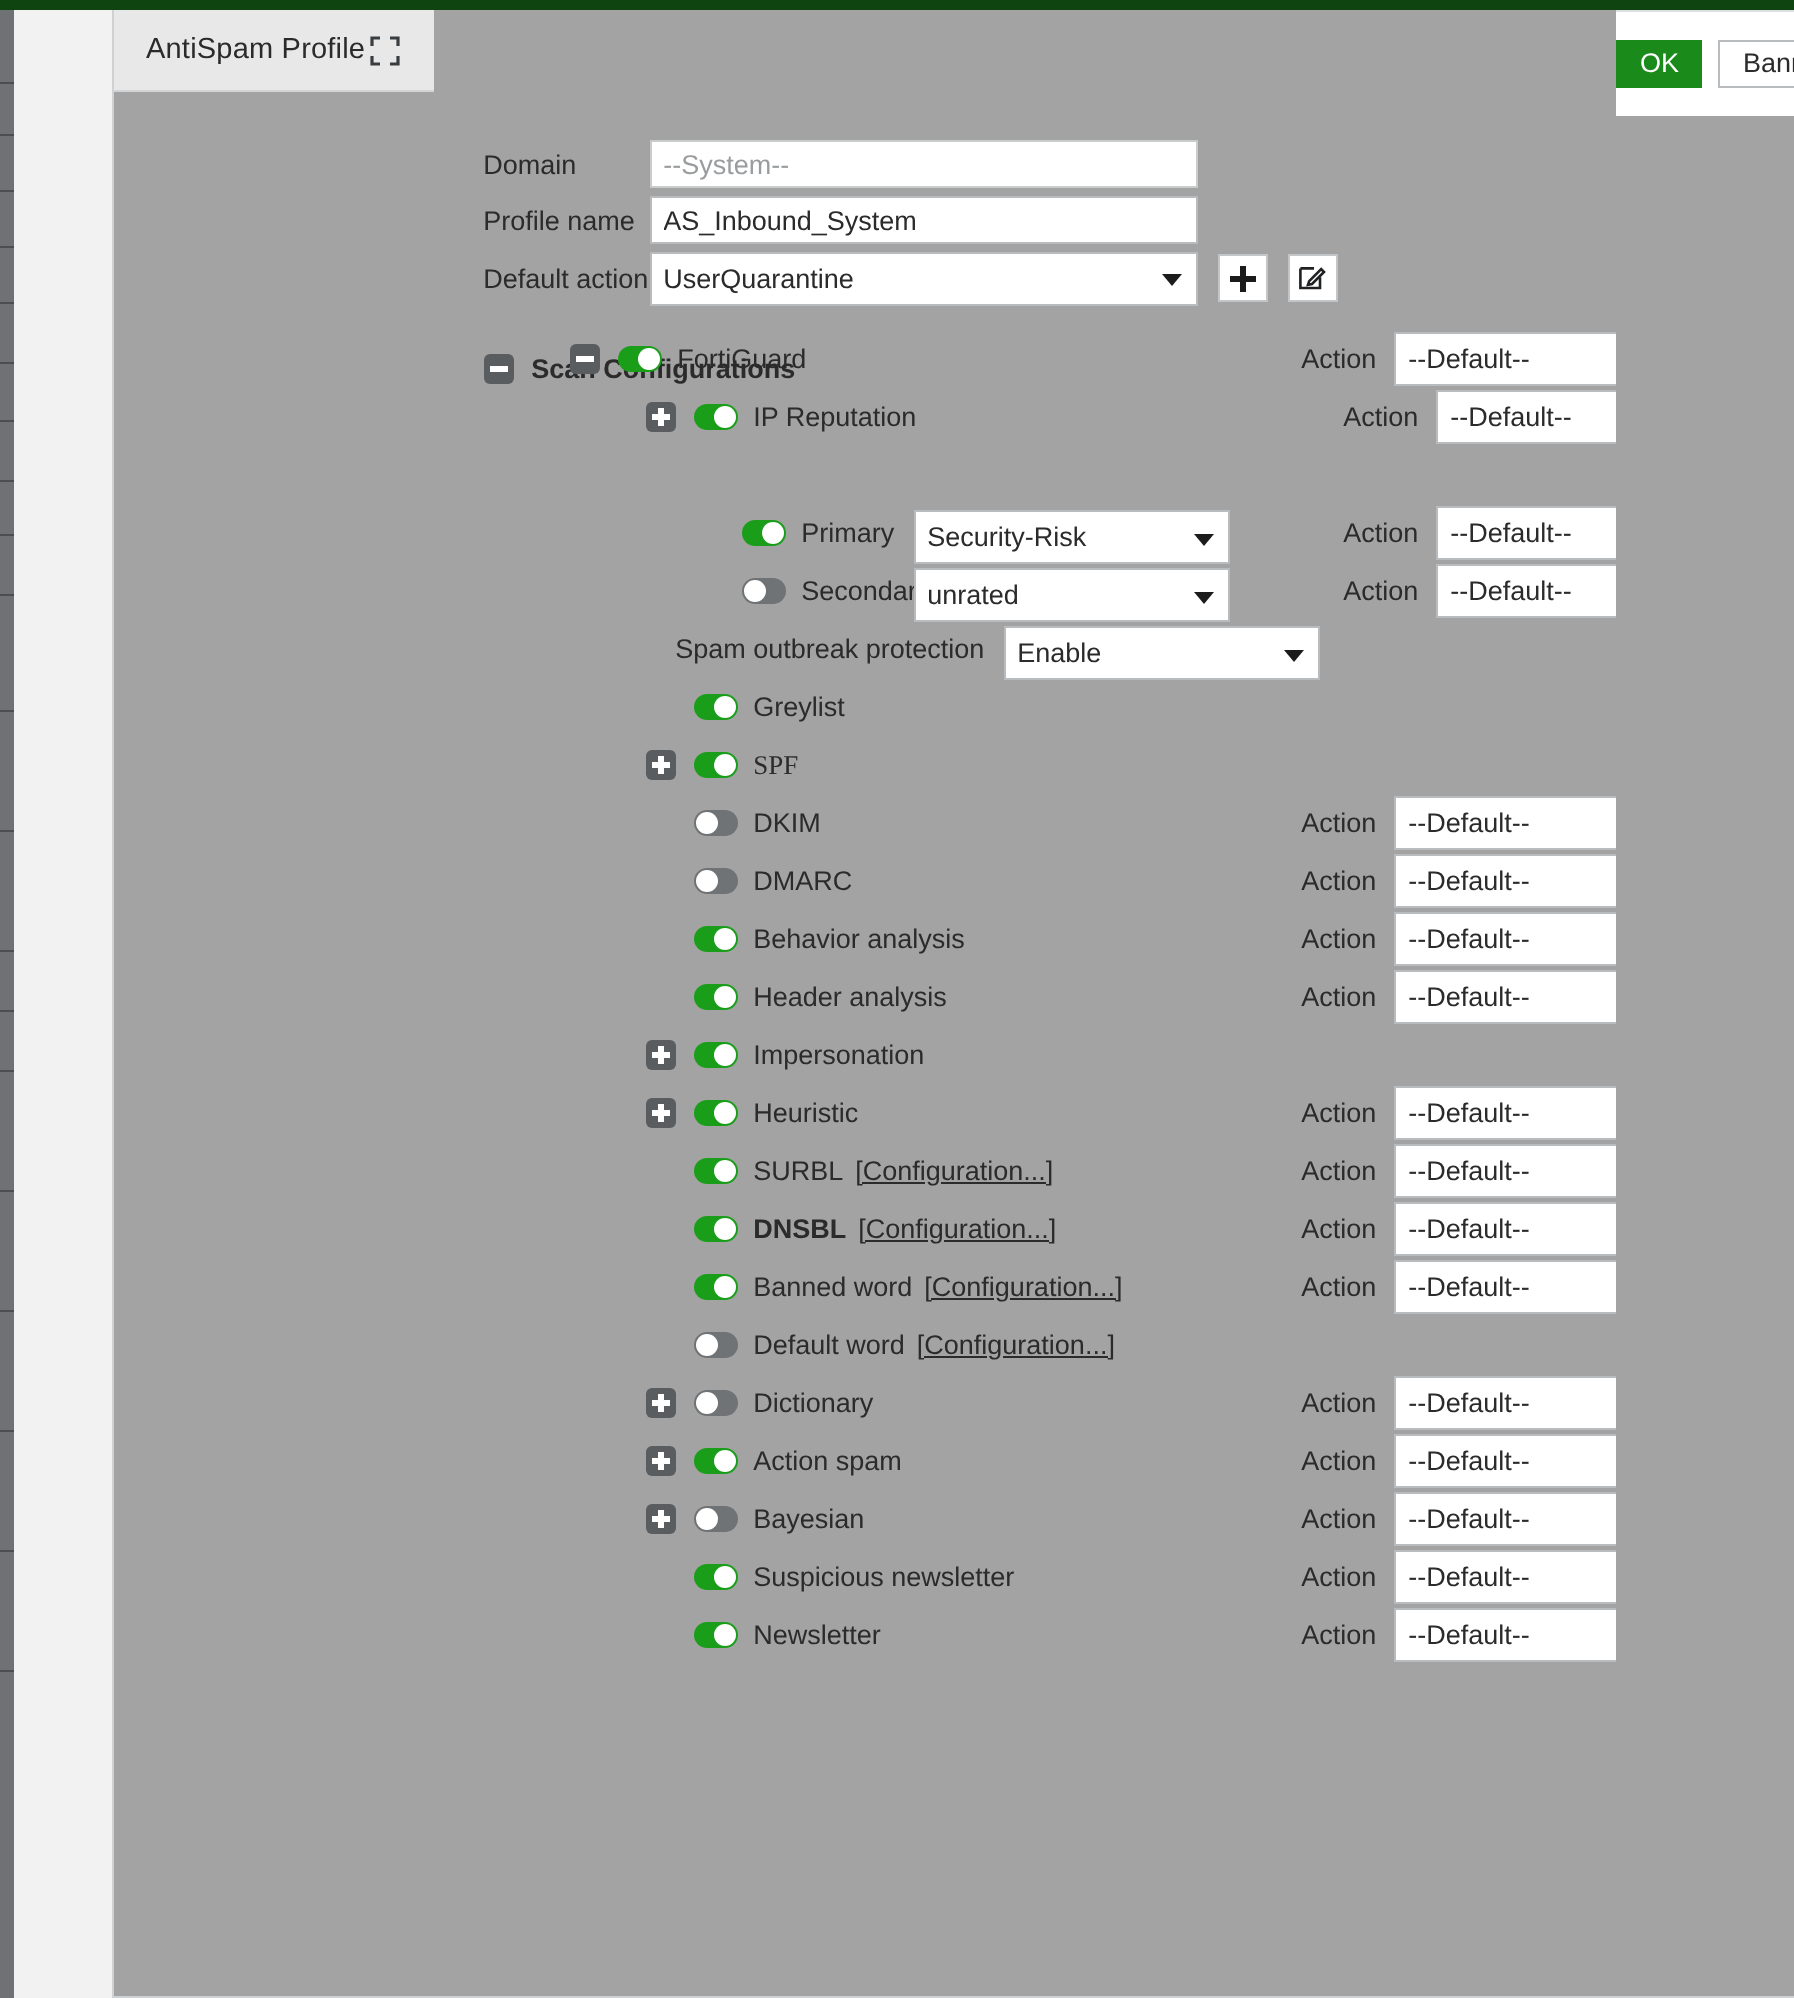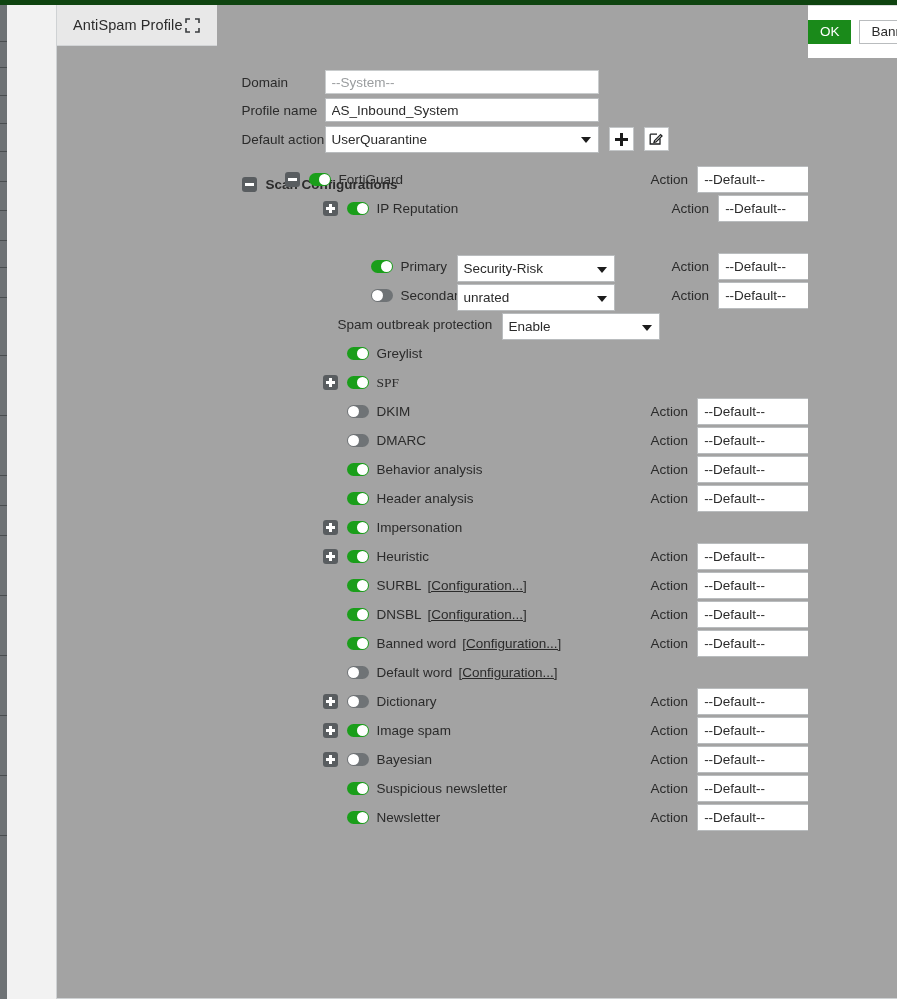--- a/index.html
+++ b/index.html
@@ -569,21 +569,21 @@
                 <path d="M1.2 2.2 H8 M1.2 2.2 V12 H11 V6.6" fill="none" stroke="#9ea1a3" stroke-width="1.3"></path>
                 <path d="M5.6 8.6 L11.6 2.6 L13 4 L7 10 L5 10.4 Z" fill="none" stroke="#9ea1a3" stroke-width="1.3"></path>
               </svg>
             </div>
           </div>
         </div>
         <div class="node" style="position: absolute; left: 0px; top: 435px; width: 889px;">
           <div class="node-left" style="left: 106px;">
             <span class="expander-spacer"></span>
             <span class="toggle" style="margin-left: 9px;"></span>
-            <span class="node-label" style="margin-left: 8px;">DNSBL</span>
+            <span class="node-label" style="margin-left: 8px; font-weight: bold;">DNSBL</span>
             <span class="cfg-wrap" style="margin-left: 6px;"><span class="cfg-link">[Configuration...]</span></span>
           </div>
           <div class="action-group" style="left: 434px;">
             <span class="action-label">Action</span>
             <div class="sel" style="width: 268px;">
               <span>--Default--</span>
             </div>
             <div class="iconbtn">
               <span class="plus-glyph"></span>
             </div>
@@ -645,21 +645,21 @@
                 <path d="M1.2 2.2 H8 M1.2 2.2 V12 H11 V6.6" fill="none" stroke="#9ea1a3" stroke-width="1.3"></path>
                 <path d="M5.6 8.6 L11.6 2.6 L13 4 L7 10 L5 10.4 Z" fill="none" stroke="#9ea1a3" stroke-width="1.3"></path>
               </svg>
             </div>
           </div>
         </div>
         <div class="node" style="position: absolute; left: 0px; top: 551px; width: 889px;">
           <div class="node-left" style="left: 106px;">
             <span class="expander plus"></span>
             <span class="toggle" style="margin-left: 9px;"></span>
-            <span class="node-label" style="margin-left: 8px;">Image spam</span>
+            <span class="node-label" style="margin-left: 8px;">Action spam</span>
           </div>
           <div class="action-group" style="left: 434px;">
             <span class="action-label">Action</span>
             <div class="sel" style="width: 268px;">
               <span>--Default--</span>
             </div>
             <div class="iconbtn">
               <span class="plus-glyph"></span>
             </div>
             <div class="iconbtn dim">

